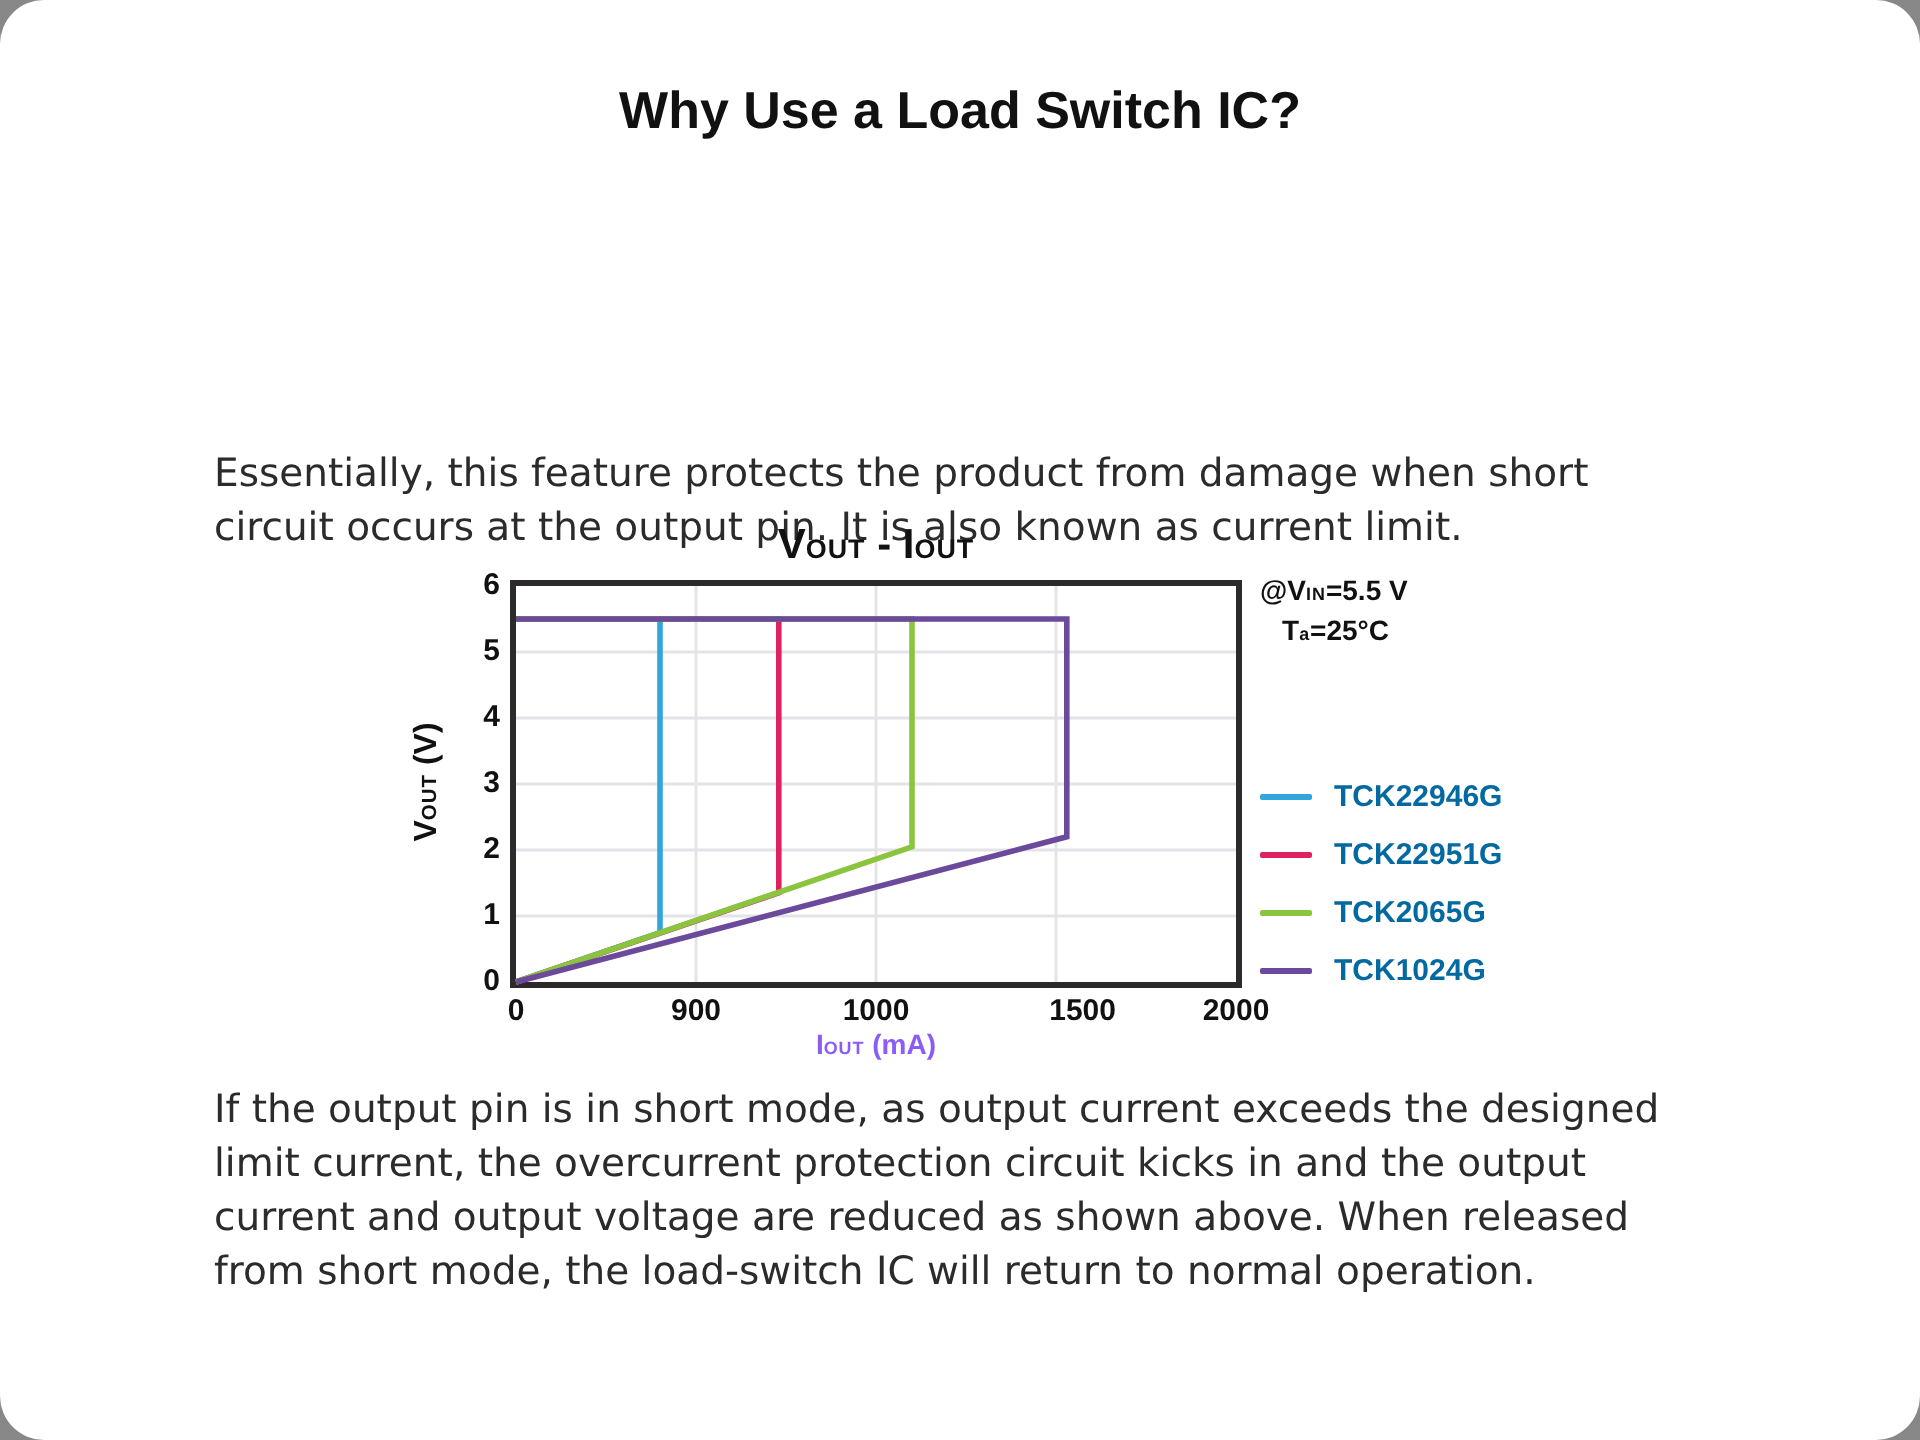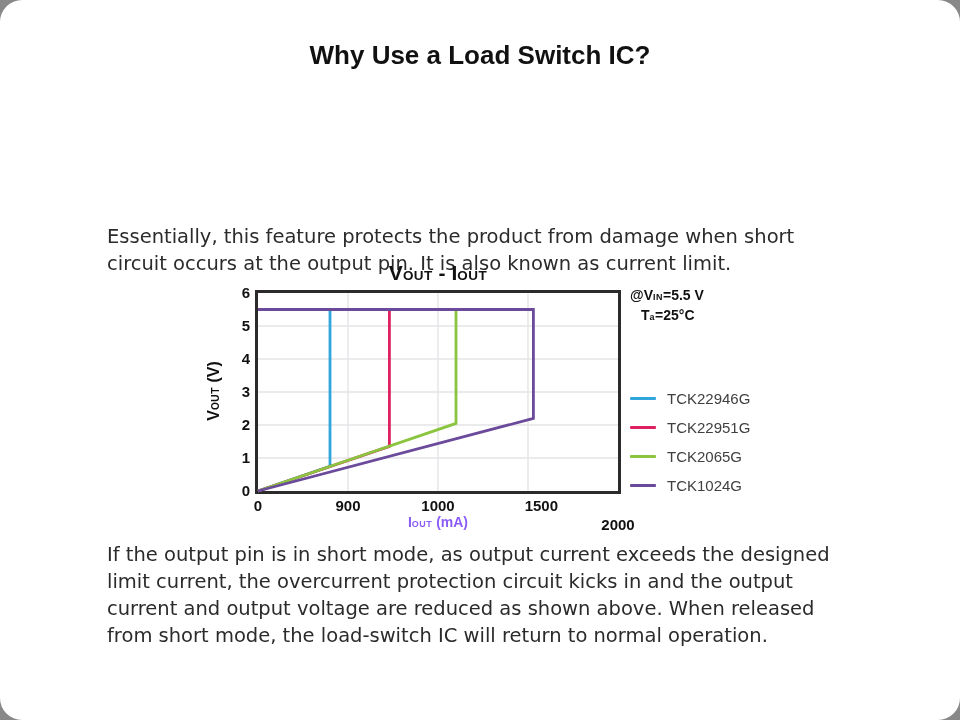--- a/index.html
+++ b/index.html
@@ -53,21 +53,21 @@
   .annotation{
     position:absolute;left:630px;top:286px;
     font-family:"Liberation Sans",sans-serif;font-weight:bold;font-size:14px;
     color:#111;line-height:18px;
   }
   .annotation .cond2{padding-left:11px;}
   .legend{position:absolute;left:630px;top:384px;}
   .legend-item{display:flex;align-items:center;height:29px;}
   .legend-swatch{width:26px;height:3px;border-radius:1px;margin-right:11px;flex:none;}
   .legend-label{
-    font-family:"Liberation Sans",sans-serif;font-weight:normal;font-size:15px;color:#404040;
+    font-family:"Liberation Sans",sans-serif;font-weight:bold;font-size:15px;color:#0369a1;
     white-space:nowrap;
   }
 </style>
 </head>
 <body>
 
 <div class="slide">
 
   <div class="slide-title">Why Use a Load Switch IC?</div>
 
@@ -105,21 +105,21 @@
         <div class="tick ytick" style="left: 224px; top: 383px;">3</div>
         <div class="tick ytick" style="left: 224px; top: 350px;">4</div>
         <div class="tick ytick" style="left: 224px; top: 317px;">5</div>
         <div class="tick ytick" style="left: 224px; top: 284px;">6</div>
       </div>
     <div id="xticks">
         <div class="tick xtick" style="left: 228px; top: 497px;">0</div>
         <div class="tick xtick" style="left: 318px; top: 497px;">900</div>
         <div class="tick xtick" style="left: 408px; top: 497px;">1000</div>
         <div class="tick xtick" style="left: 498px; top: 497px; text-align: right;">1500</div>
-        <div class="tick xtick" style="left: 588px; top: 516px;">2000</div>
+        <div class="tick xtick" style="left: 588px; top: 497px;">2000</div>
       </div>
 
     <div class="x-axis-label"><span>I</span><span class="subcap">OUT</span><span> (mA)</span></div>
 
     <div class="annotation">
       <div class="cond1"><span>@V</span><span class="subcap">IN</span><span>=5.5 V</span></div>
       <div class="cond2"><span>T</span><span class="subcap">a</span><span>=25°C</span></div>
     </div>
 
     <div class="legend" id="legend">

